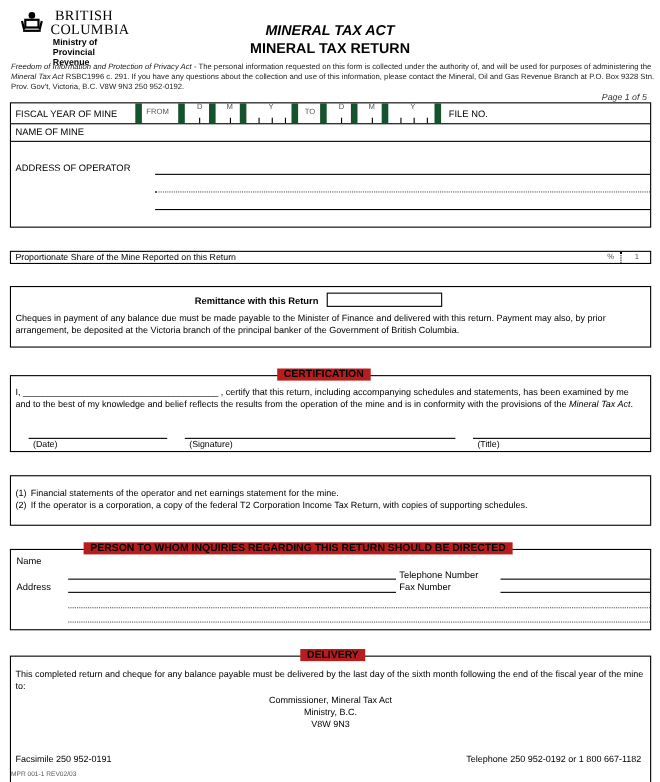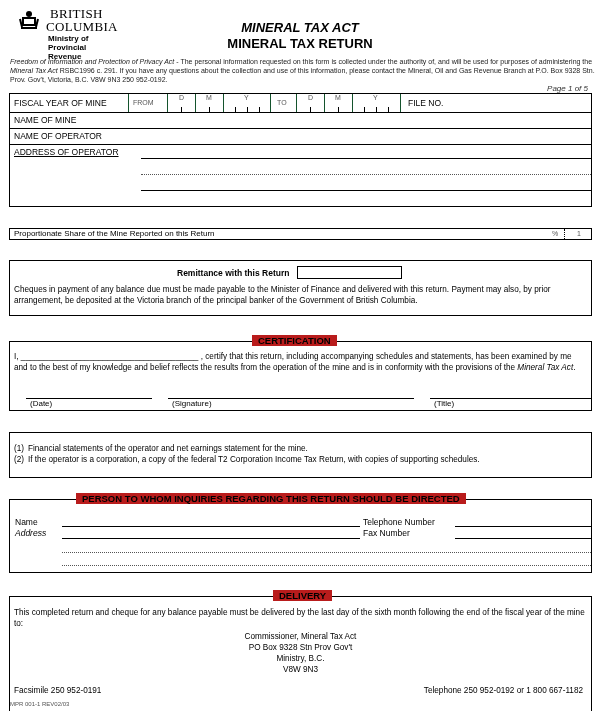--- a/index.html
+++ b/index.html
@@ -11,21 +11,21 @@
   .bc1 { left:42px; top:3px; font-family:"Liberation Serif", serif; font-size:13px; letter-spacing:0.3px; }
   .bc2 { left:38px; top:16px; font-family:"Liberation Serif", serif; font-size:13px; letter-spacing:0.3px; }
   .ministry { left:40px; top:31px; font-size:8px; font-weight:bold; line-height:9px; }
   .title1 { left:0; width:600px; top:20px; text-align:center; font-size:13px; font-weight:bold; font-style:italic; }
   .title2 { left:0; width:600px; top:36px; text-align:center; font-size:13px; font-weight:bold; }
   .foi { left:10px; top:57px; width:585px; font-size:7px; line-height:9px; color:#222; }
   .pageno { right:12px; top:84px; font-size:8px; font-style:italic; color:#333; }
 
   .box { position:absolute; border:1px solid #000; box-sizing:border-box; }
   .row { position:absolute; left:0; right:0; border-bottom:1px solid #000; font-size:8.5px; }
-  .cell { position:absolute; top:0; bottom:0; border-right:1px solid #14532d; box-sizing:border-box; }
+  .cell { position:absolute; top:0; bottom:0; border-right:6px solid #14532d; box-sizing:border-box; }
   .lbl { position:absolute; font-size:8.5px; white-space:nowrap; }
   .small { font-size:7px; color:#555; }
   .line { position:absolute; border-top:1px solid #000; height:0; }
   .dline { position:absolute; border-top:1px dotted #555; height:0; }
   .tick { position:absolute; bottom:0; width:1px; height:5px; background:#000; }
 
   .sec-title { position:absolute; top:-7px; background:#b91c1c; padding:0 6px; font-size:9.5px; font-weight:bold; white-space:nowrap; }
   .para { position:absolute; font-size:8.2px; line-height:11px; }
   .center { text-align:center; }
   .footer { left:10px; top:701px; font-size:6px; color:#555; }
@@ -91,24 +91,21 @@
         <div class="tick" style="left:11px;"></div>
         <div class="tick" style="left:23px;"></div>
         <div class="tick" style="left:35px;"></div>
       </div>
     <span class="lbl" style="left:398px; top:4px;">FILE NO.</span>
     <div class="abs" style="left:440px; right:0; top:0; bottom:0;"></div>
   </div>
   <div class="row" style="top:18px; height:16px;">
       <span class="lbl" style="left:4px; top:3px;">NAME OF MINE</span>
     </div>
-  <div class="row" style="top:34px; height:16px;">
-      <span class="lbl" style="left:4px; top:3px;">NAME OF OPERATOR</span>
-    </div>
-  <span class="lbl" style="left:4px; top:53px;text-decoration:underline;">ADDRESS OF OPERATOR</span>
+  <span class="lbl" style="left:4px; top:53px;">ADDRESS OF OPERATOR</span>
   <div class="line" style="left:131px; right:0; top:64px;"></div>
   <div class="dline" style="left:131px; right:0; top:80px;"></div>
   <div class="line" style="left:131px; right:0; top:96px;"></div>
 </div>
 
 <div class="box" style="left:9px; top:228px; width:583px; height:12px;">
   <span class="lbl" style="left:4px; top:0; font-size:8px;">Proportionate Share of the Mine Reported on this Return</span>
   <span class="lbl small" style="left:542px; top:1px;">%</span>
   <div class="abs" style="left:554px; top:0; bottom:0; width:1px; border-left:1px dotted #000;"></div>
   <div class="abs" style="left:555px; right:0; top:0; bottom:0;">
@@ -133,38 +130,37 @@
   <span class="lbl" style="left:424px; top:57px; font-size:8px;">(Title)</span>
 </div>
 
 <div class="box" style="left:9px; top:432px; width:583px; height:46px;">
   <div class="para" style="left:4px; top:10px;"><span style="display:inline-block; width:14px;">(1)</span><span>Financial statements of the operator and net earnings statement for the mine.</span></div>
   <div class="para" style="left:4px; top:21px;"><span style="display:inline-block; width:14px;">(2)</span><span>If the operator is a corporation, a copy of the federal T2 Corporation Income Tax Return, with copies of supporting schedules.</span></div>
 </div>
 
 <div class="box" style="left:9px; top:499px; width:583px; height:74px;">
   <div class="sec-title" style="left:66px;">PERSON TO WHOM INQUIRIES REGARDING THIS RETURN SHOULD BE DIRECTED</div>
-  <span class="lbl" style="left:5px; top:17px;">Name</span>
-  <span class="lbl" style="left:5px; top:28px;font-style:italic;">Address</span>
+  <span class="lbl" style="left:5px; top:5px;">Name</span>
+  <span class="lbl" style="left:5px; top:28px;">Address</span>
   <div class="line" style="left:52px; width:298px; top:26px; border-top-width:1.5px;"></div>
   <div class="line" style="left:52px; width:298px; top:38px;"></div>
   <div class="dline" style="left:52px; right:0; top:52px;"></div>
   <div class="dline" style="left:52px; right:0; top:65px;"></div>
   <span class="lbl" style="left:353px; top:17px;">Telephone Number</span>
   <span class="lbl" style="left:353px; top:28px;">Fax Number</span>
   <div class="line" style="left:445px; right:0; top:26px; border-top-width:1.5px;"></div>
   <div class="line" style="left:445px; right:0; top:38px;"></div>
 </div>
 
 <div class="box" style="left:9px; top:596px; width:583px; height:132px;">
   <div class="sec-title" style="left:263px;">DELIVERY</div>
   <div class="para" style="left:4px; top:10px; width:572px;">This completed return and cheque for any balance payable must be delivered by the last day of the sixth month following the end of the fiscal year of the mine to:</div>
   <div class="para center" style="left:0; right:0; top:34px;">
     <div>Commissioner, Mineral Tax Act</div>
-    <div>PO Box 9328 Stn Prov Gov't</div>
     <div>Ministry, B.C.</div>
     <div>V8W 9N3</div>
   </div>
   <span class="lbl" style="left:4px; top:89px; font-size:8.2px;">Facsimile 250 952-0191</span>
   <span class="lbl" style="right:8px; top:89px; font-size:8.2px;">Telephone 250 952-0192 or 1 800 667-1182</span>
 </div>
 
 <div class="abs footer">MPR 001-1 REV02/03</div>
 
 </body></html>

